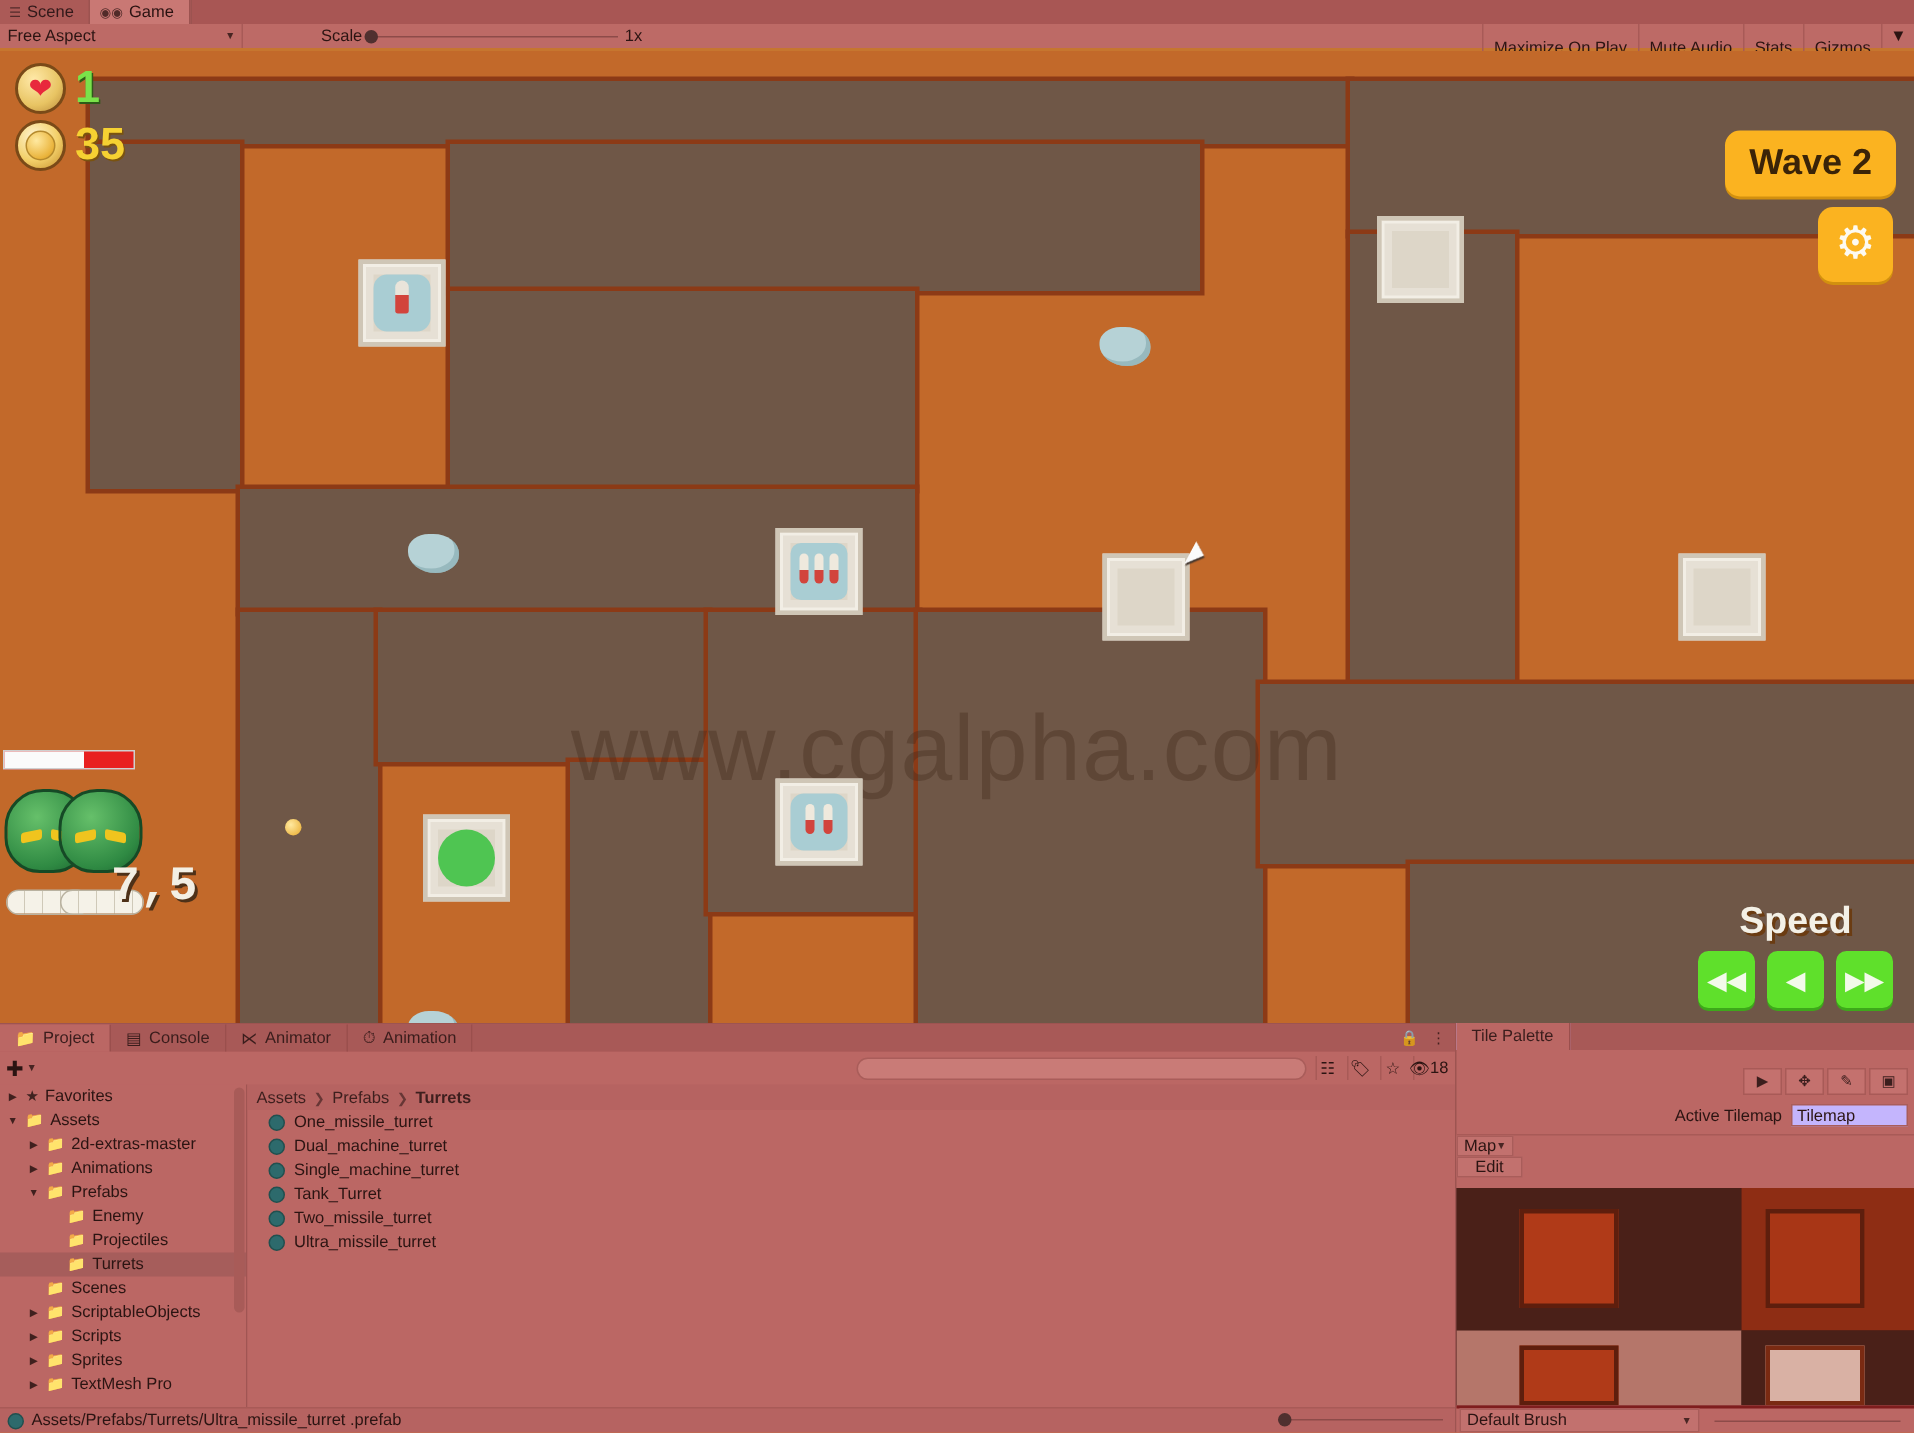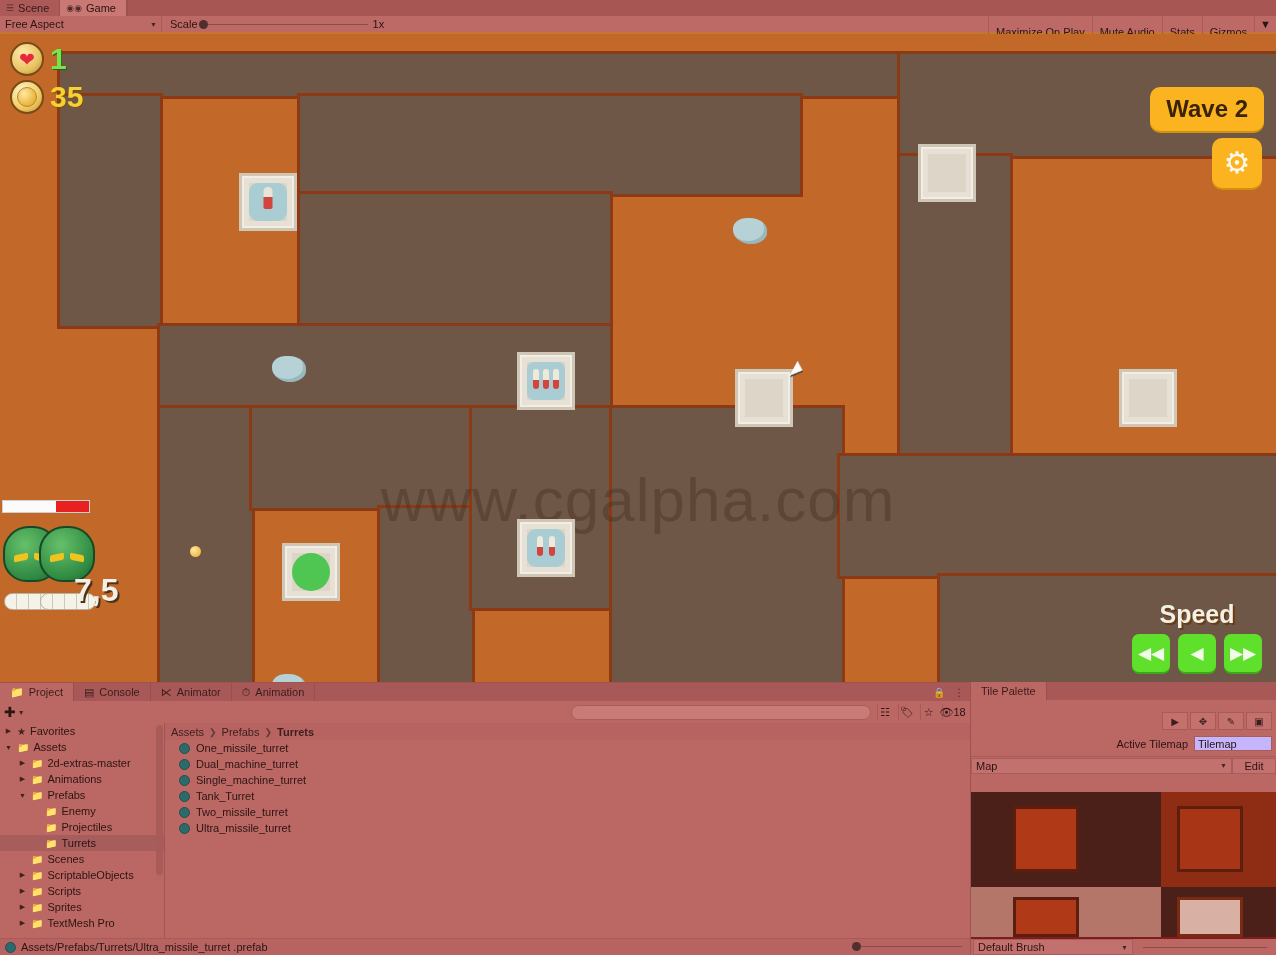--- a/index.html
+++ b/index.html
@@ -30,20 +30,21 @@
   .view-tab.active { background: #c97874; color: #2a1211; }
   .tab-icon { font-size: 9px; opacity: .75; }
   .tabs-filler { flex: 1; background: #a85654; height: 16px; border-left:1px solid #9c5350;}
 
   #game-toolbar {
     height: 18px; width: 100%;
     background: #bd6a66;
     display: flex; align-items: center;
     border-bottom: 2px solid #c6762f;
     font-size: 11px;
+    gap: 44px;
   }
   .aspect-dd {
     width: 160px; height: 16px; margin-left: 2px;
     background: #bd6a66;
     display: flex; align-items: center; justify-content: space-between;
     padding: 0 4px 0 3px;
     border-right: 1px solid #a85a57;
   }
   .caret { font-size: 7px; opacity: .8; }
   .scale-group {
@@ -197,20 +198,21 @@
   .teeth {
     position: absolute; bottom: 2px; left: 4px;
     width: 56px; height: 17px;
     background: repeating-linear-gradient(90deg,#f5f2e8 0 11px,#cfc9b8 11px 12px);
     border-radius: 10px; border: 1px solid #b9b2a0;
   }
   .dmg-text {
     position: absolute; left: 74px; top: 72px;
     font-size: 32px; font-weight: bold; color: #f3efe4;
     text-shadow: 2px 2px 0 #4e3118;
+    font-family: Liberation Mono, monospace;
   }
   #cursor-arrow {
     position: absolute; left: 793px; top: 328px;
     width: 0; height: 0; pointer-events: none;
     border-left: 9px solid #fbfbfb;
     border-top: 6px solid transparent;
     border-bottom: 11px solid transparent;
     transform: rotate(28deg);
     filter: drop-shadow(1px 1px 0 #40332b);
   }
@@ -319,22 +321,22 @@
   .tp-active-row {
     position: absolute; right: 4px; top: 36px;
     display: flex; align-items: center; gap: 6px; font-size: 11px;
   }
   .tilemap-dd {
     width: 78px; height: 15px; background: #c4b5fd;
     border: 1px solid #a95d5a; display: flex; align-items: center;
     padding-left: 3px; font-size: 11px; overflow: hidden;
   }
   #tp-maprow {
-    height: 18px; display: flex; align-items: center;
-    background: #bb6764; border-top: 1px solid #a85a57;
+    height: 18px; display: flex; align-items: flex-start;
+    background: #bb6764; border-top: 1px solid #a85a57; flex-direction: column;
   }
   .map-dd {
     flex: 1; height: 16px; background: #c2716e; display: flex;
     align-items: center; justify-content: space-between; padding: 0 4px;
     font-size: 11px; border: 1px solid #a95d5a;
   }
   .edit-btn {
     width: 44px; height: 16px; background: #c2716e; border: 1px solid #a95d5a;
     font-size: 11px; display: flex; align-items: center; justify-content: center;
   }

